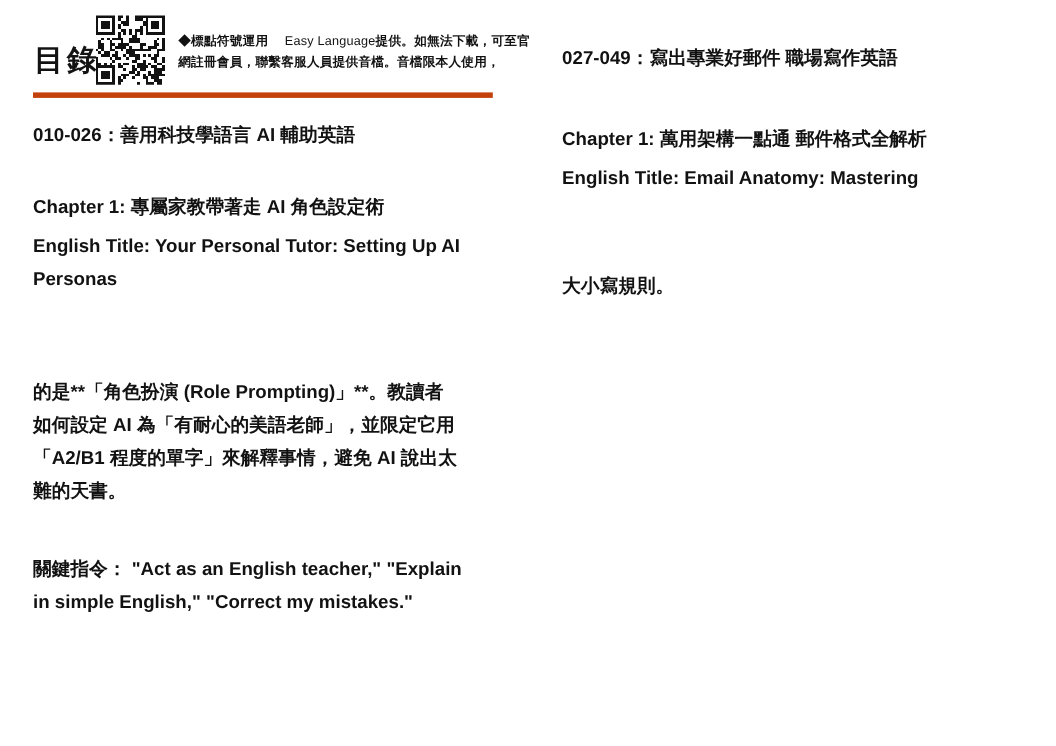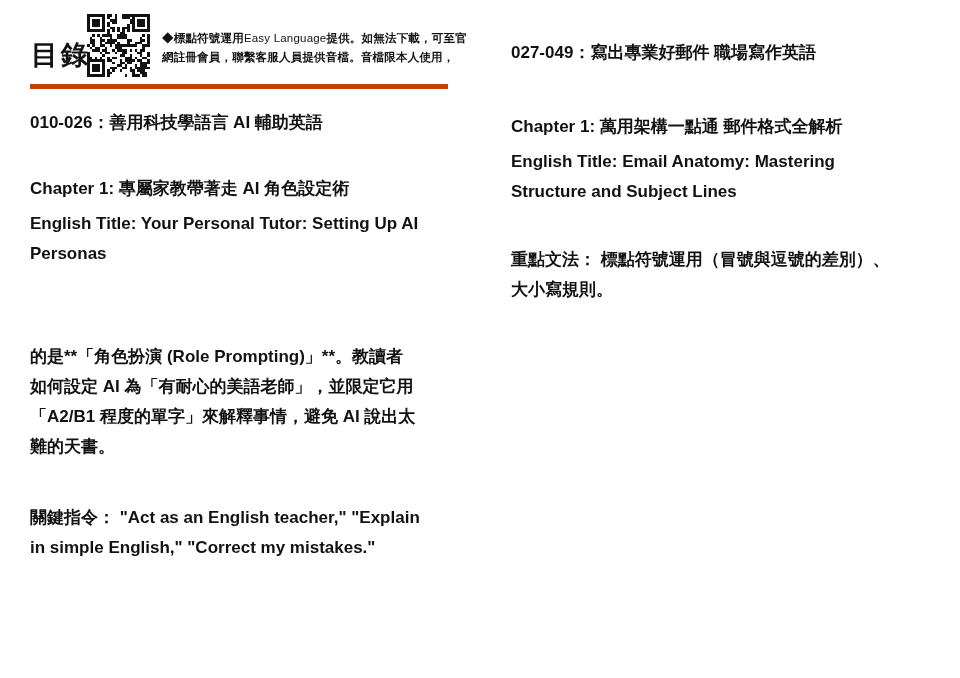--- a/index.html
+++ b/index.html
@@ -47,21 +47,21 @@
     position: absolute;
     left: 132px;
     top: 23px;
     width: 290px;
     font-size: 11.5px;
     font-weight: 700;
     line-height: 18.5px;
     letter-spacing: 0.2px;
     white-space: nowrap;
   }
-  .notice .reg { font-weight: 400; }
+  .notice .reg { font-weight: 400; padding-left: 15px; }
 
   
   .col {
     position: absolute;
     font-size: 17px;
     font-weight: 700;
     line-height: 30px;
   }
   .col-left  { left: 30px;  top: 108px; width: 438px; }
   .col-right { left: 511px; top: 38px;  width: 440px; }
@@ -121,19 +121,18 @@
 
 <div class="col col-right">
   <p class="para p-section">
     <span class="line">027-049：寫出專業好郵件 職場寫作英語</span>
   </p>
   <p class="para p-chapter">
     <span class="line">Chapter 1: 萬用架構一點通 郵件格式全解析</span>
   </p>
   <p class="para p-entitle">
     <span class="line">English Title: Email Anatomy: Mastering</span><br>
-    <span class="line">Structure and Subject Lines</span>
   </p>
   <p class="para p-last">
-    <span class="line">重點文法： 標點符號運用（冒號與逗號的差別）、</span><br>
+    <br>
     <span class="line">大小寫規則。</span>
   </p>
 </div>
 
 </body></html>

